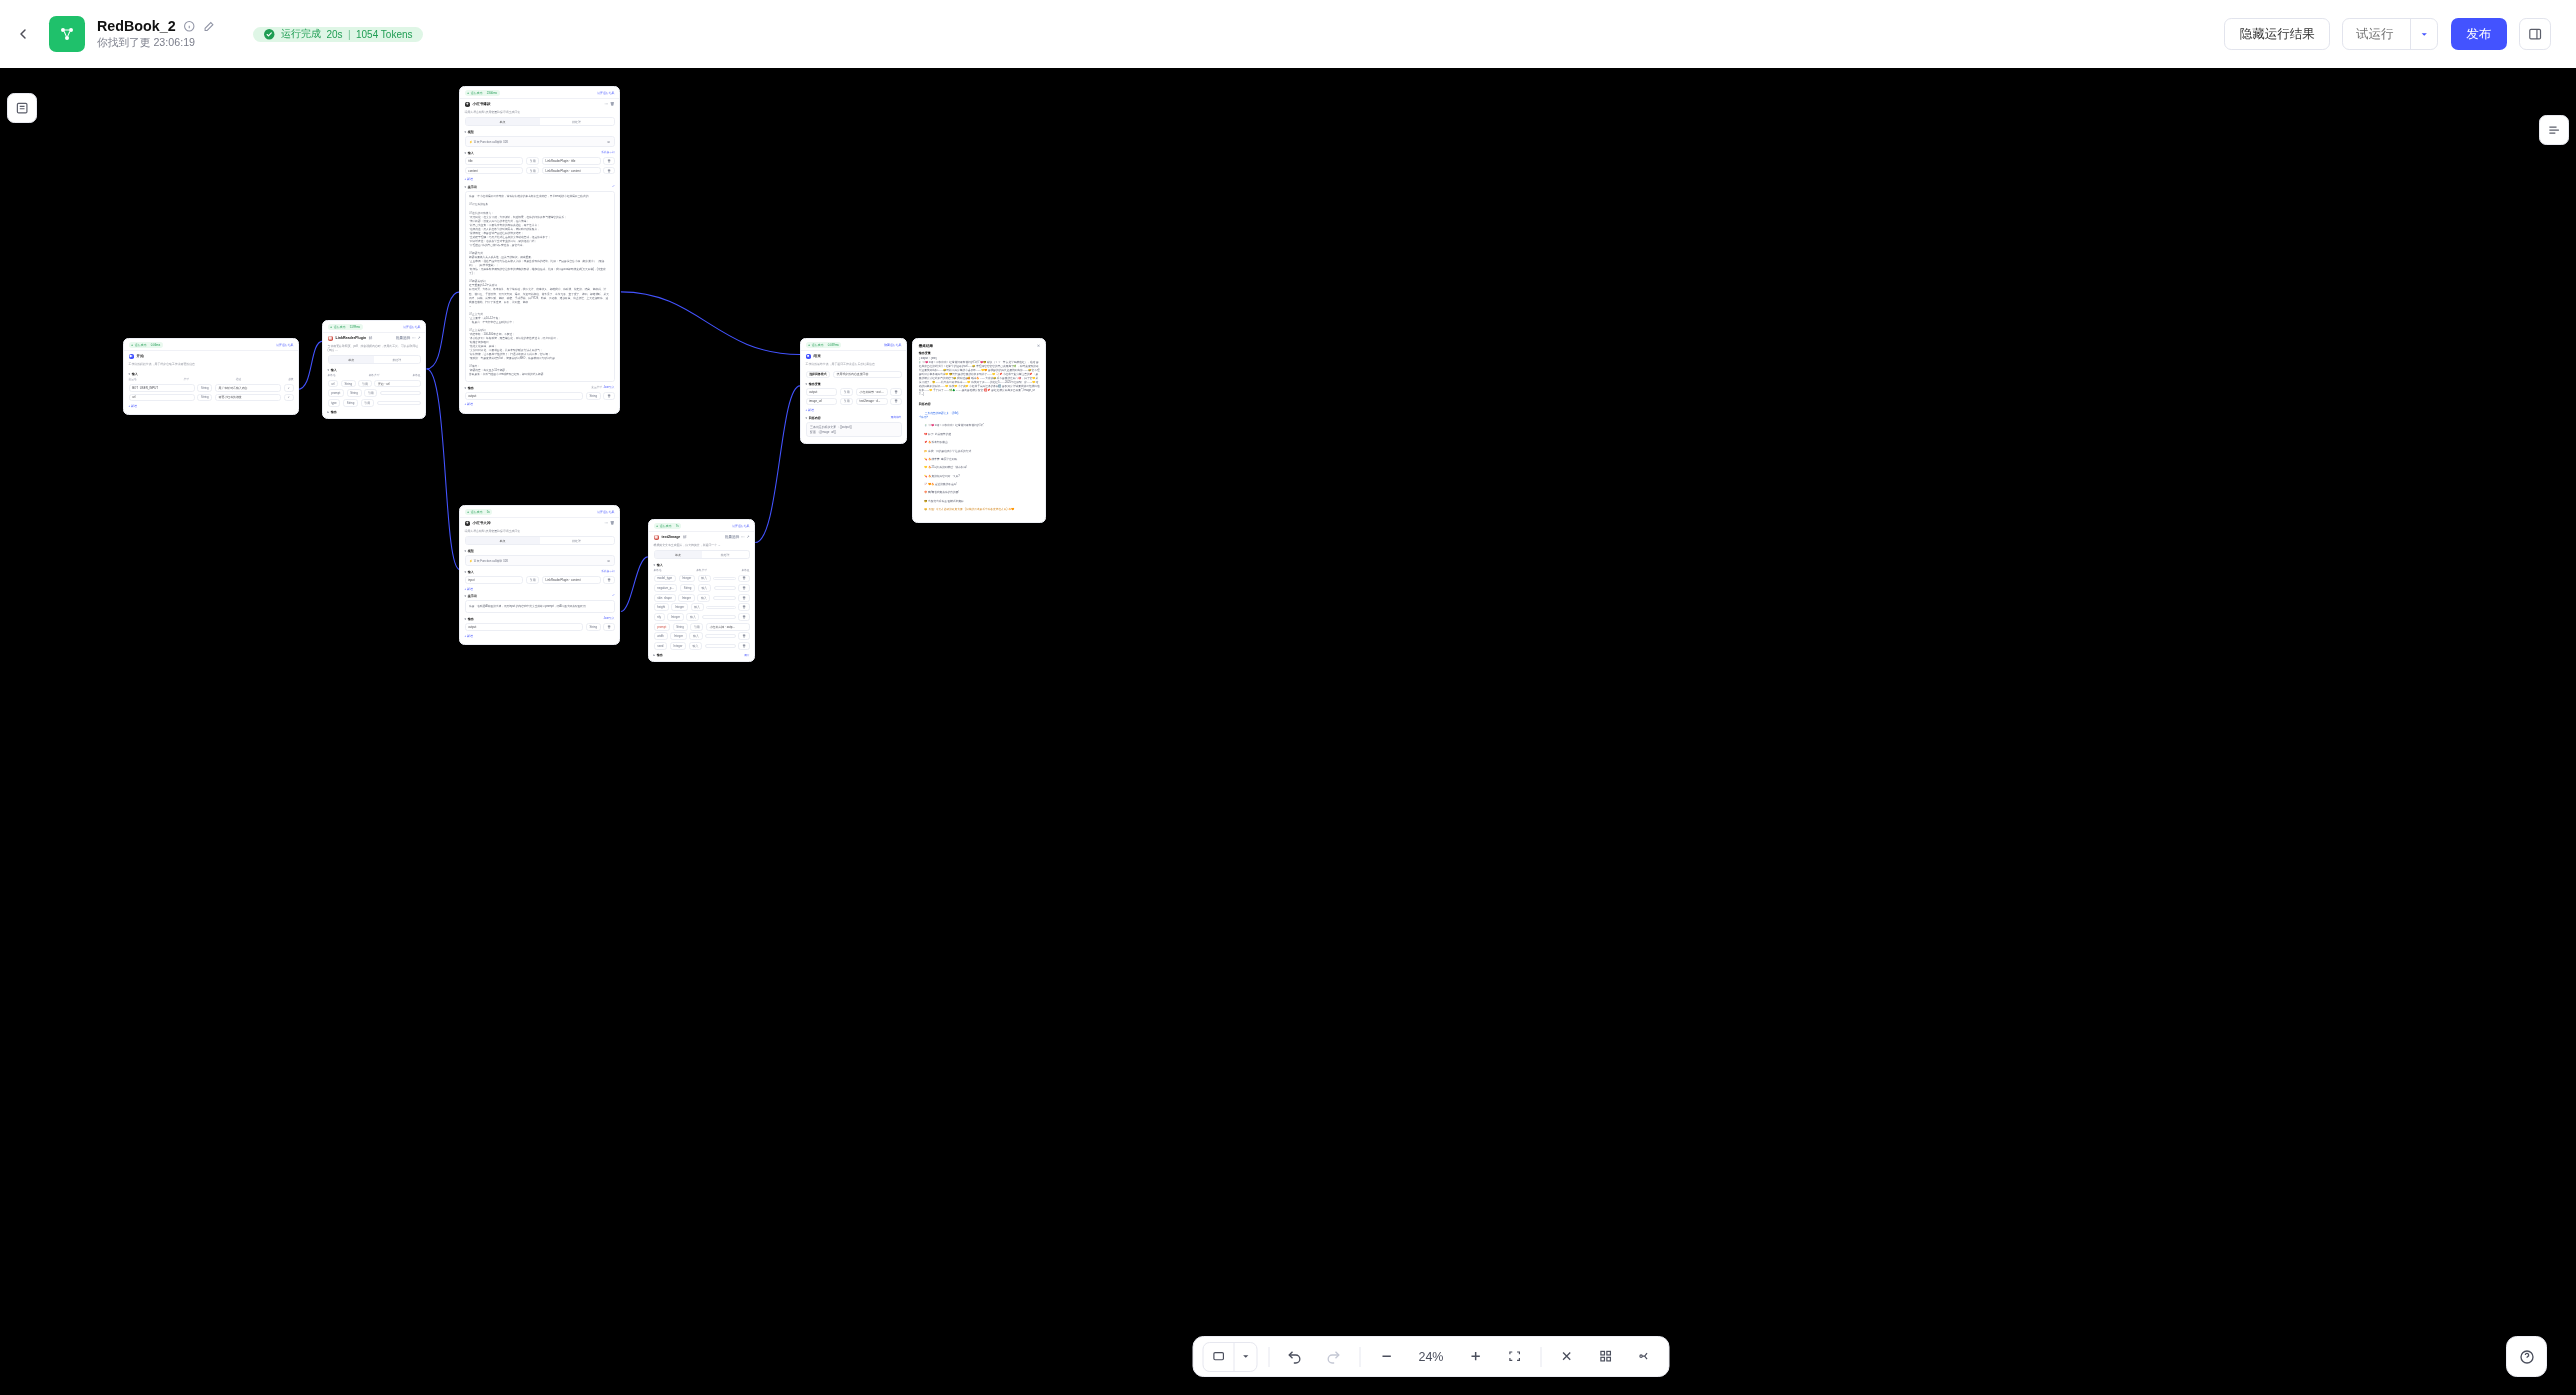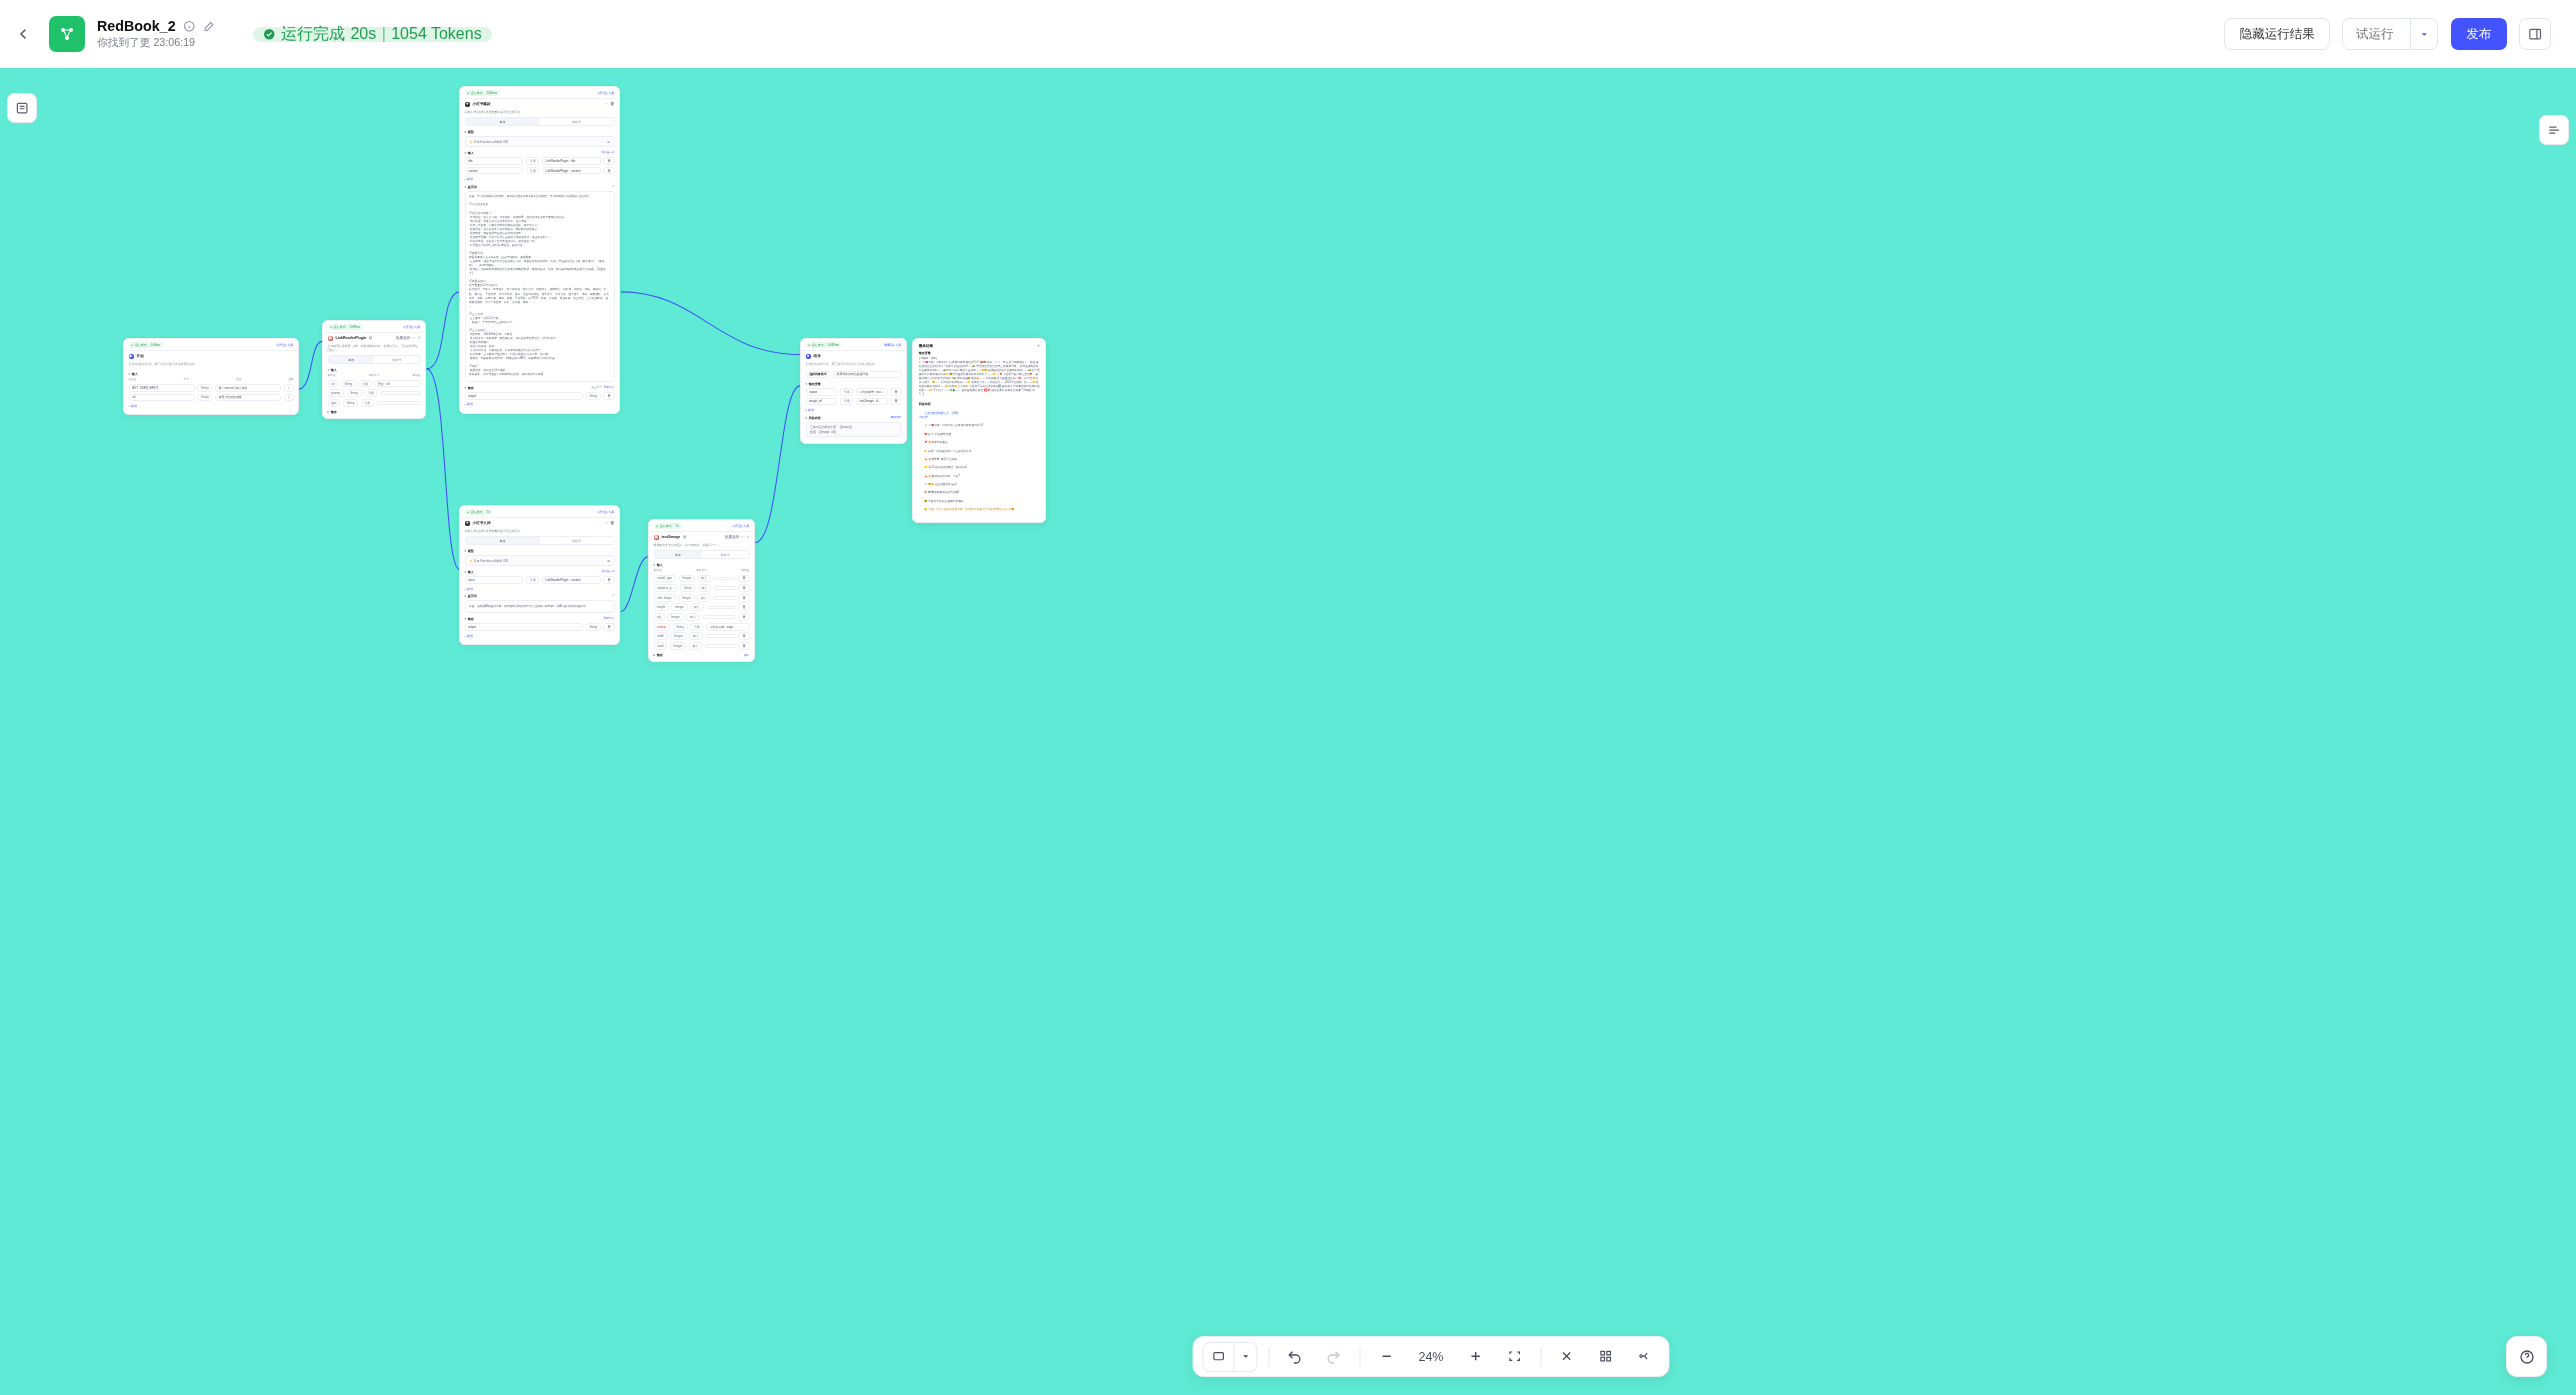--- a/index.html
+++ b/index.html
@@ -6,33 +6,33 @@
 html,body{width:100%;height:100%;font-family:-apple-system,BlinkMacSystemFont,"PingFang SC","Segoe UI",sans-serif;background:#f6f6f9;overflow:hidden}
 
 
 .topbar{height:68px;background:#fff;display:flex;align-items:center;padding:0 25px 0 9px;gap:12.5px;position:relative;z-index:5}
 .back-btn{width:27px;height:27px;display:flex;align-items:center;justify-content:center;color:#4f4f58;cursor:pointer;border-radius:5.4px}
 .app-icon{width:36px;height:36px;border-radius:7.2px;background:#1fc16b;display:flex;align-items:center;justify-content:center;color:#fff}
 .title-col{display:flex;flex-direction:column;gap:1.8px;min-width:143px}
 .title-row{display:flex;align-items:center;gap:7.2px;font-size:14.3px;font-weight:600;color:#111}
 .title-row .ic{width:12.5px;height:12.5px;color:#9094a5;cursor:pointer}
 .saved-row{font-size:10.7px;color:#7a7d8a}
-.run-chip{display:flex;align-items:center;gap:5.4px;height:15px;padding:0 10.7px;border-radius:12.5px;background:#dff6e6;color:#1f9d53;font-size:16px}
+.run-chip{display:flex;align-items:center;gap:5.4px;height:15px;padding:0 10.7px;border-radius:12.5px;background:#dff6e6;color:#1f9d53;font-size:10px}
 .run-chip .divider{opacity:.6}
 .spacer{flex:1}
 .btn{height:32px;padding:0 14.3px;border-radius:7.2px;font-size:12.5px;display:flex;align-items:center;justify-content:center;gap:3.6px;cursor:pointer;border:0.9px solid transparent;background:#fff}
 .btn.ghost{border-color:#e2e4ed;color:#333}
 .btn.split{border-color:#e2e4ed;color:#737373;padding:0}
 .btn.split .seg{padding:0 12.5px;height:100%;display:flex;align-items:center}
 .btn.split .seg.caret{border-left:0.9px solid #e2e4ed;padding:0 7.2px;color:#4353ff}
 .btn.primary{background:#4353ff;color:#fff;font-weight:500}
 .sq-btn{width:32px;height:32px;border-radius:7.2px;border:0.9px solid #e2e4ed;background:#fff;display:flex;align-items:center;justify-content:center;color:#5b5e6a;cursor:pointer}
 
 
-.canvas{position:absolute;inset:68px 0 0 0;background:#5eead4;overflow:hidden}
+.canvas{position:absolute;inset:68px 0 0 0;background:#000000;overflow:hidden}
 svg.wires{position:absolute;inset:0;width:100%;height:100%;pointer-events:none}
 svg.wires path{stroke:#4353ff;stroke-width:1.2;fill:none}
 
 
 .side-btn{position:absolute;width:30px;height:30px;border-radius:7.2px;background:#fff;border:0.9px solid #e8e9f0;display:flex;align-items:center;justify-content:center;color:#5b5e6a;cursor:pointer}
 .side-btn.left{left:7.2px;top:25px}
 .side-btn.right{right:7.2px;top:47px}
 
 
 .node{position:absolute;background:#fff;border-radius:5.4px;box-shadow:0 1.8px 7.2px rgba(0,0,0,.05);border:0.9px solid #eceef4;font-size:3.1px;line-height:1.4;color:#4a4b52;overflow:hidden}

